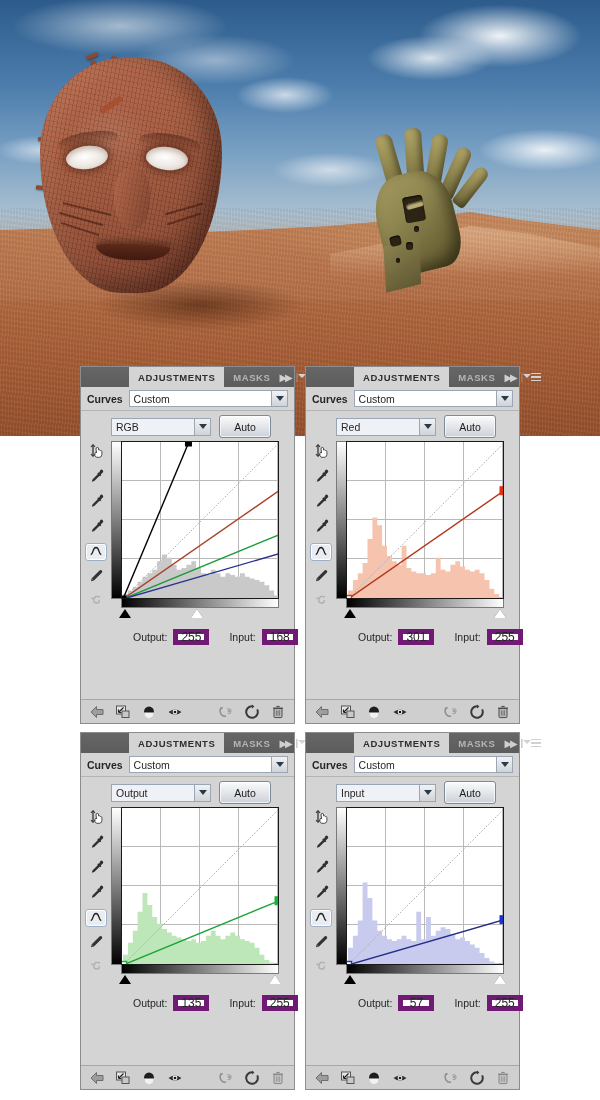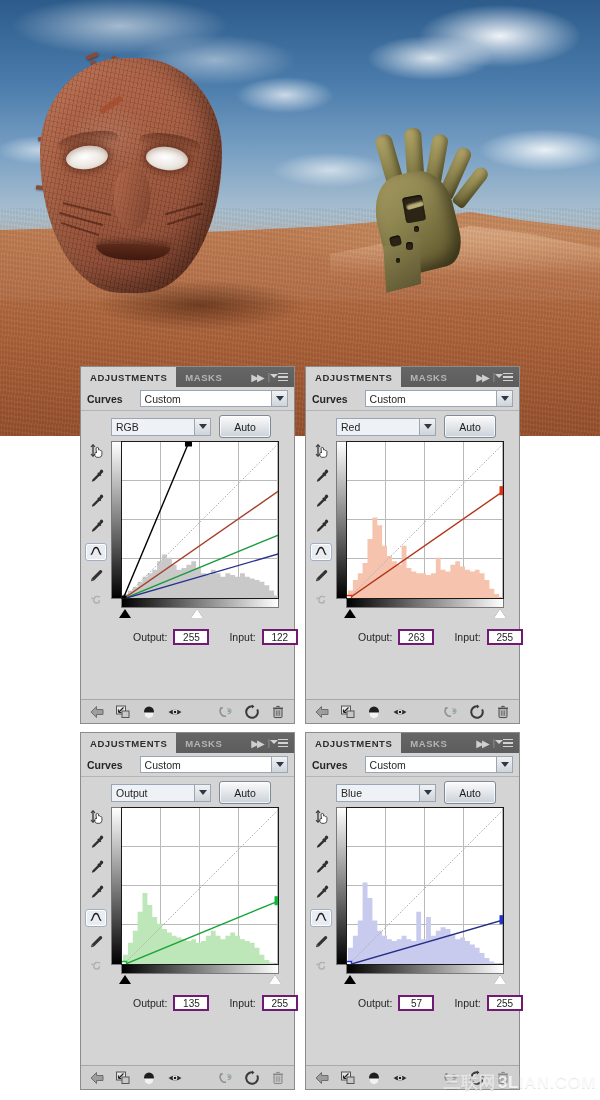--- a/index.html
+++ b/index.html
@@ -154,21 +154,21 @@
     position: relative; height: 20px;
     background: linear-gradient(180deg, #666666 0%, #5c5c5c 100%);
     display: flex; align-items: stretch;
   }
   .tab {
     display: flex; align-items: center; padding: 0 9px;
     font-size: 9.5px; font-weight: bold; letter-spacing: .55px;
     color: #d9d9d9;
   }
   .tab.active {
-    background: #d4d4d4; color: #2e2e2e;
+    background: #d4d4d4; color: #2e2e2e; margin-left: 48px;
   }
   .tab.inactive { color: #b5b5b5; }
   .tabbar-right {
     margin-left: auto; display: flex; align-items: center; gap: 5px;
     padding-right: 6px; color: #cfcfcf; font-size: 9px;
   }
   .dbl-arrow { letter-spacing: -2px; font-size: 10px; }
   .tb-sep { color: #9a9a9a; }
   .burger {
     width: 13px; height: 9px; position: relative; display: inline-block;
@@ -180,21 +180,21 @@
   .burger i:nth-child(2) { top: 3.5px; }
   .burger i:nth-child(3) { top: 7px; }
   .burger:before {
     content: ""; position: absolute; left: -5px; top: 1px;
     border-left: 4px solid transparent; border-right: 4px solid transparent;
     border-top: 4px solid #d2d2d2;
   }
 
   .preset-row {
     display: flex; align-items: center; height: 24px;
-    padding: 0 6px; gap: 17px;
+    padding: 0 6px; gap: 6px;
     border-bottom: 1px solid #b4b4b4;
   }
   .preset-label { font-weight: bold; font-size: 10.5px; }
   .combo {
     position: relative; flex: 1; height: 17px;
     background: #fff; border: 1px solid #9aa6b5;
     display: flex; align-items: center; padding-left: 4px;
     font-size: 10.5px;
   }
   .combo .arrow-box {
@@ -268,22 +268,22 @@
   .slider-marker.white {
     border-left: 6px solid transparent; border-right: 6px solid transparent;
     border-bottom: 9px solid #ffffff;
     filter: drop-shadow(0 0 0.6px #444);
   }
   .io-row {
     position: absolute; left: 22px; top: 188px;
     display: flex; align-items: center; gap: 6px; font-size: 10.5px;
   }
   .io-field {
-    width: 36px; height: 16px; background: #fff; border: 2px solid #701a75;
-    display: flex; align-items: center; justify-content: center; font-size: 10px;
+    width: 36px; height: 16px; background: #fff; border: 5px solid #701a75;
+    display: flex; align-items: center; justify-content: center; font-size: 12px;
   }
 
   .footer {
     position: absolute; left: 0; right: 0; bottom: 0; height: 24px;
     background: #cfcfcf; border-top: 1px solid #a8a8a8;
     display: flex; align-items: center; padding: 0 8px; gap: 10px;
   }
   .footer .spacer { flex: 1; }
   .fi { width: 16px; height: 16px; display: flex; align-items: center; justify-content: center; }
 
@@ -442,21 +442,21 @@
           <div class="hgrad"></div>
           <div class="sliders">
             <div class="slider-marker black" style="left:0px;top:0"></div>
             <div class="slider-marker white" style="left:72px;top:0"></div>
           </div>
           <div class="io-row">
             <span>Output:</span>
             <span class="io-field">255</span>
             <span style="width:8px"></span>
             <span>Input:</span>
-            <span class="io-field">122</span>
+            <span class="io-field">168</span>
           </div>
         </div>
       </div>
       <div class="footer">
         <div class="fi">
           <svg width="16" height="16" viewBox="0 0 16 16">
             <path d="M7.5 2.5 L2 8 L7.5 13.5 L7.5 10.5 L14 10.5 L14 5.5 L7.5 5.5 Z" fill="#9d9d9d" stroke="#6d6d6d" stroke-width="1"></path>
           </svg>
         </div>
         <div class="fi">
@@ -590,21 +590,21 @@
               <rect x="153" y="44.71764705882353" width="8" height="8" fill="#e03010" stroke="#e03010"></rect>
             </svg>
           </div>
           <div class="hgrad"></div>
           <div class="sliders">
             <div class="slider-marker black" style="left:0px;top:0"></div>
             <div class="slider-marker white" style="left:150px;top:0"></div>
           </div>
           <div class="io-row">
             <span>Output:</span>
-            <span class="io-field">263</span>
+            <span class="io-field">301</span>
             <span style="width:8px"></span>
             <span>Input:</span>
             <span class="io-field">255</span>
           </div>
         </div>
       </div>
       <div class="footer">
         <div class="fi">
           <svg width="16" height="16" viewBox="0 0 16 16">
             <path d="M7.5 2.5 L2 8 L7.5 13.5 L7.5 10.5 L14 10.5 L14 5.5 L7.5 5.5 Z" fill="#9d9d9d" stroke="#6d6d6d" stroke-width="1"></path>
@@ -824,21 +824,21 @@
         <span class="preset-label">Curves</span>
         <div class="combo">
           <span>Custom</span>
           <span class="arrow-box">
             <span class="chev"></span>
           </span>
         </div>
       </div>
       <div class="chan-row">
         <div class="combo chan">
-          <span>Blue</span>
+          <span>Input</span>
           <span class="arrow-box">
             <span class="chev"></span>
           </span>
         </div>
         <div class="auto-btn">Auto</div>
       </div>
       <div class="body-row">
         <div class="tools">
           <div class="tool">
             <span><svg width="16" height="16" viewBox="0 0 16 16">
@@ -951,16 +951,13 @@
           <svg width="16" height="16" viewBox="0 0 16 16">
             <rect x="4" y="4.6" width="8" height="9" rx="1" fill="#bdbdbd" stroke="#4a4a4a" stroke-width="1"></rect>
             <path d="M3 4.2 L13 4.2" stroke="#4a4a4a" stroke-width="1.3"></path>
             <path d="M6.4 3 q1.6-1.4 3.2 0" stroke="#4a4a4a" stroke-width="1.1" fill="none"></path>
             <path d="M6.4 6.4 L6.4 11.8 M8 6.4 L8 11.8 M9.6 6.4 L9.6 11.8" stroke="#6e6e6e" stroke-width=".9"></path>
           </svg>
         </div>
       </div>
     </div>
 
-  <div class="watermark">
-    <span class="cn">三联网</span><span>3LIAN.COM</span>
-  </div>
 </div>
 
 </body></html>

